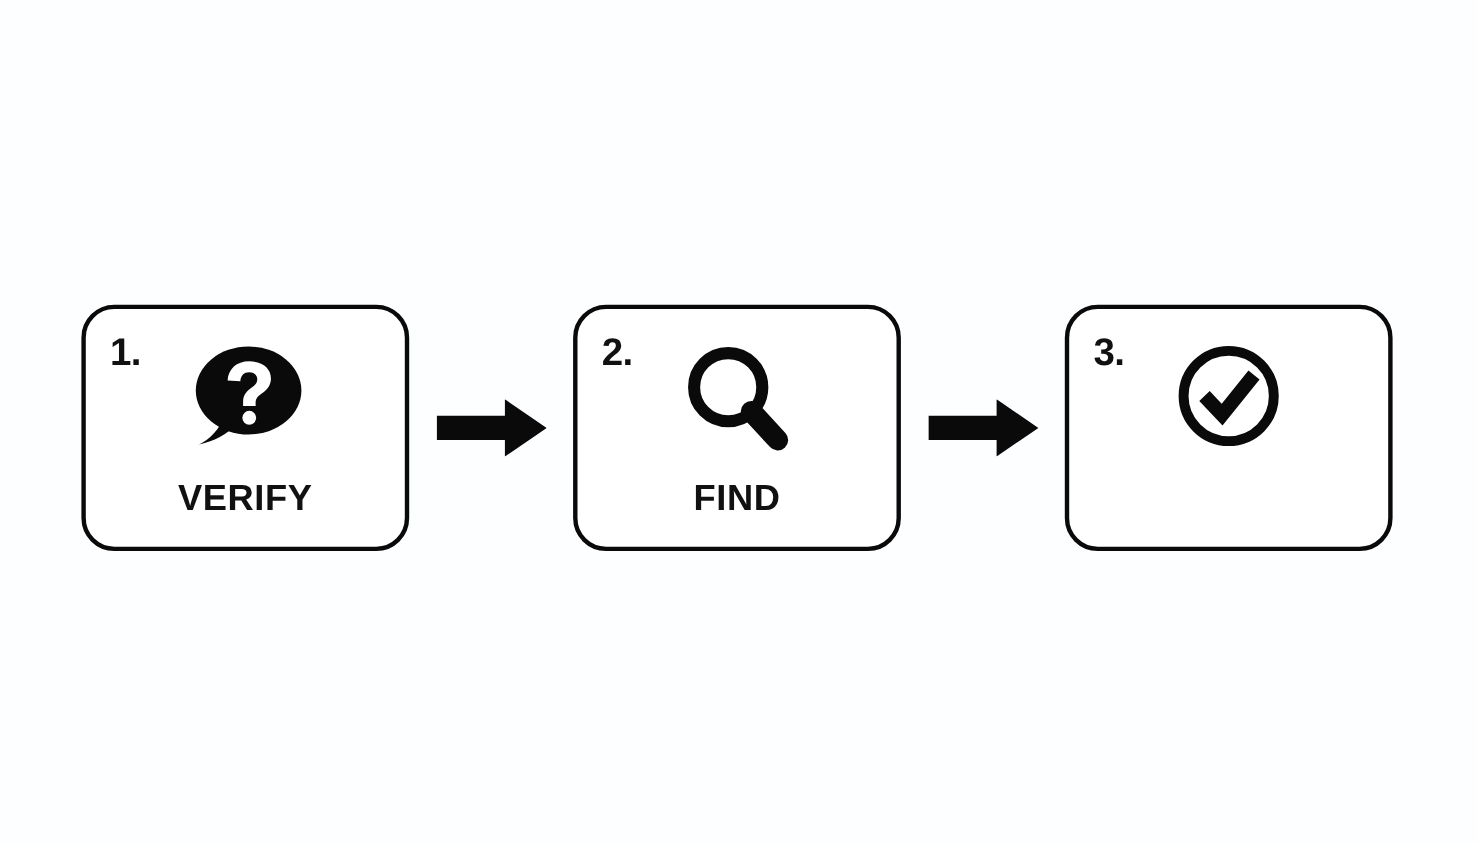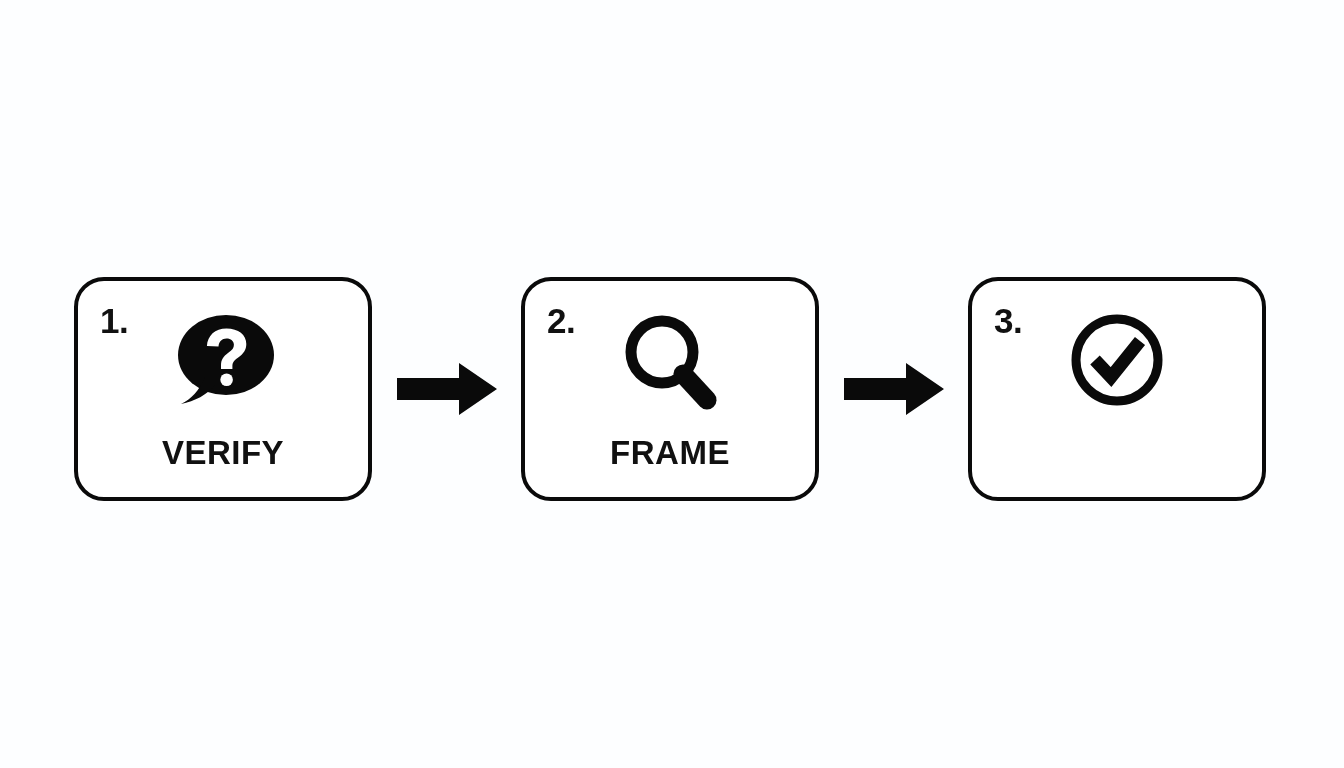--- a/index.html
+++ b/index.html
@@ -145,21 +145,21 @@
     <div class="step-card">
       <div class="step-number">2.</div>
 
       <div class="step-icon">
         <svg width="102" height="100" viewBox="0 0 102 100" aria-hidden="true">
           <circle cx="43" cy="41" r="31" fill="none" stroke="#0a0a0a" stroke-width="11"></circle>
           <line x1="64" y1="63" x2="88" y2="89" stroke="#0a0a0a" stroke-width="19" stroke-linecap="round"></line>
         </svg>
       </div>
 
-      <div class="step-label">FRAME</div>
+      <div class="step-label">FIND</div>
     </div>
 
     <div class="flow-arrow">
       <svg width="100" height="52" viewBox="0 0 100 52" aria-hidden="true">
         <path d="M0 15 L62 15 L62 0 L100 26 L62 52 L62 37 L0 37 Z" fill="#0a0a0a"></path>
       </svg>
     </div>
 
     <div class="step-card">
       <div class="step-number">3.</div>

